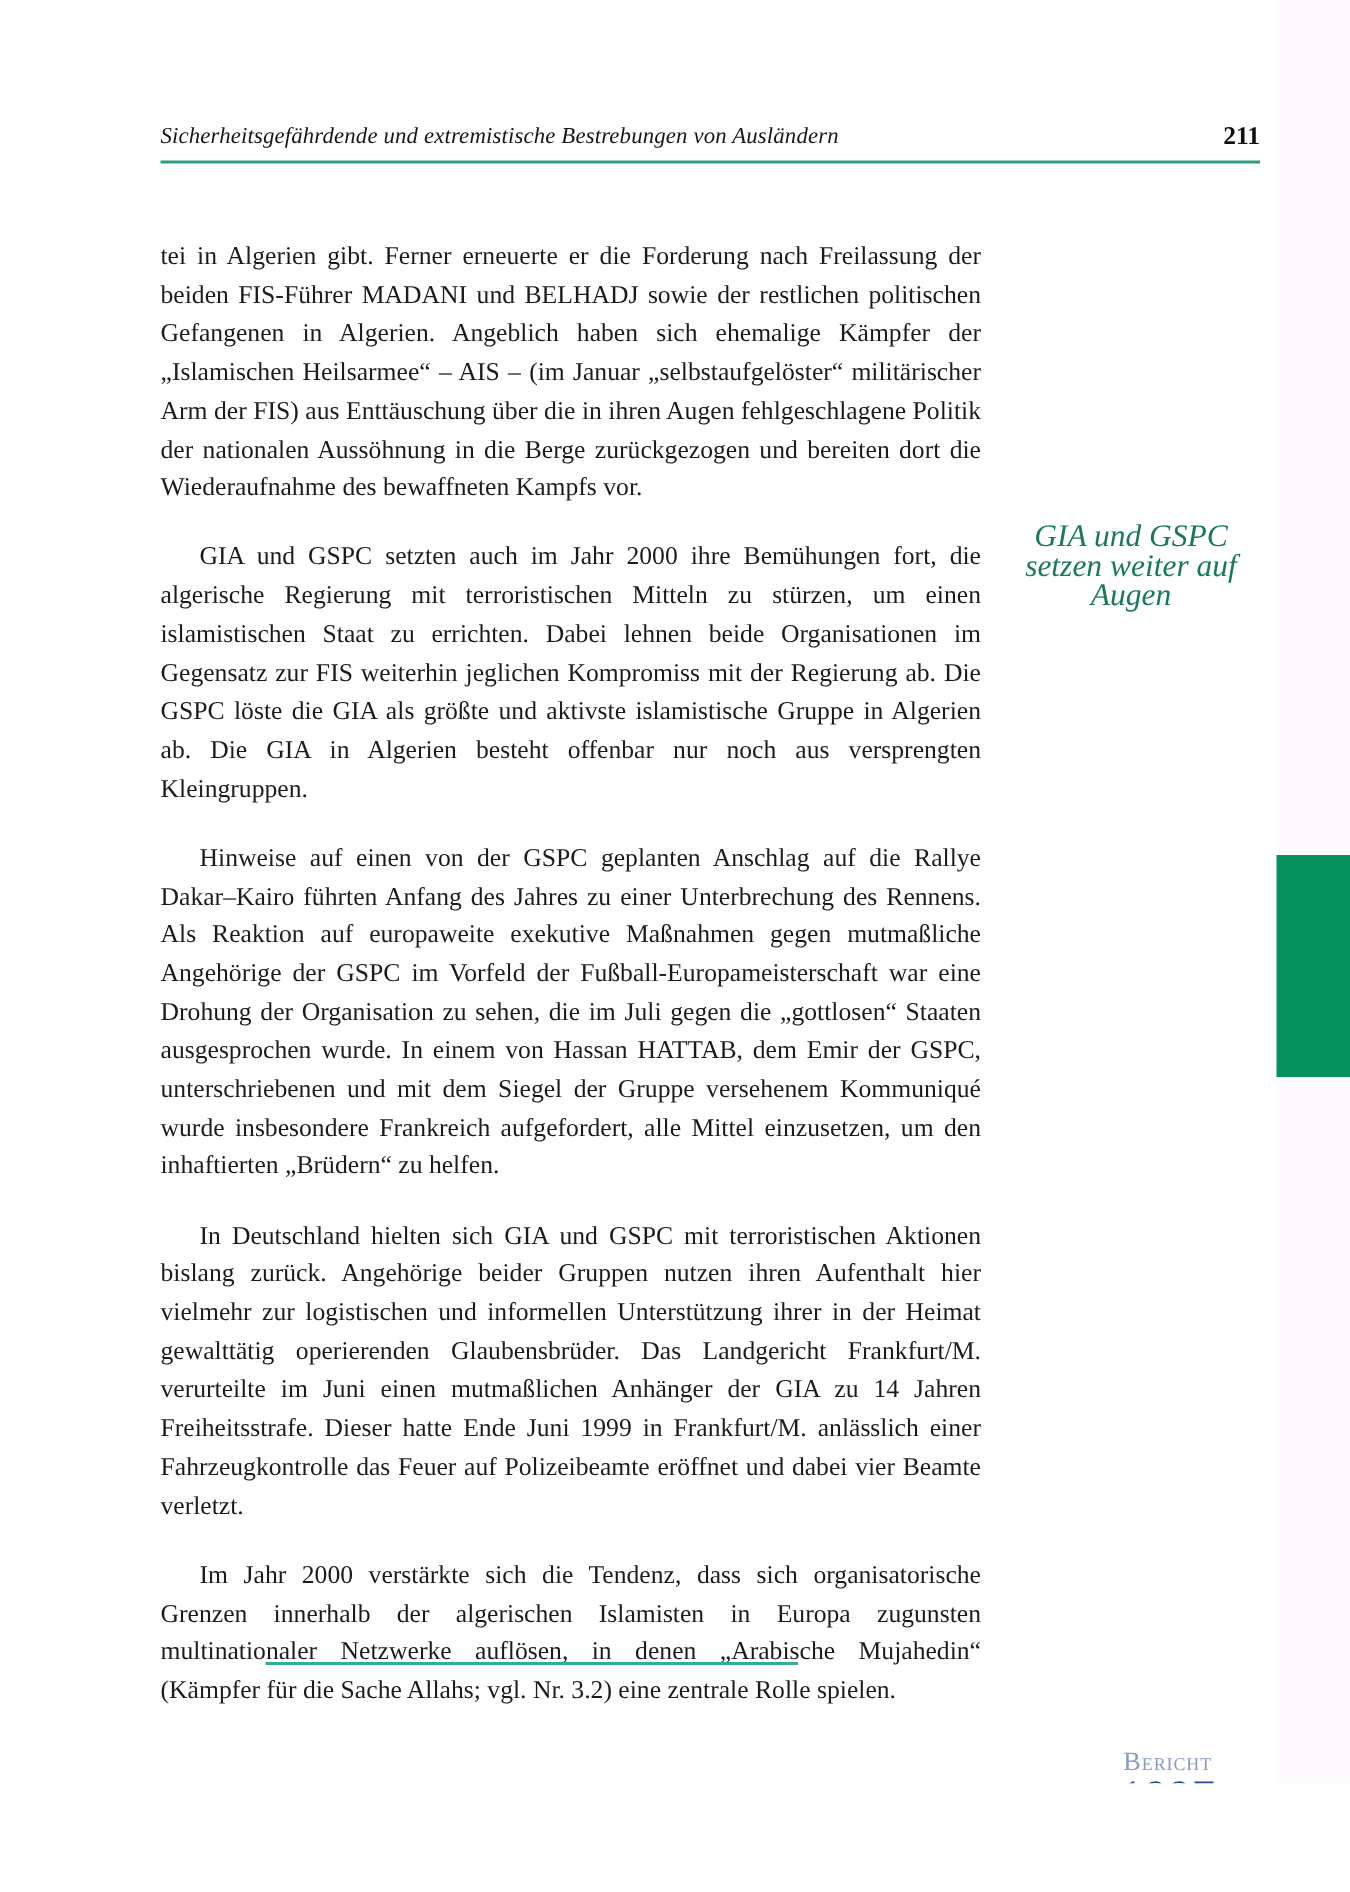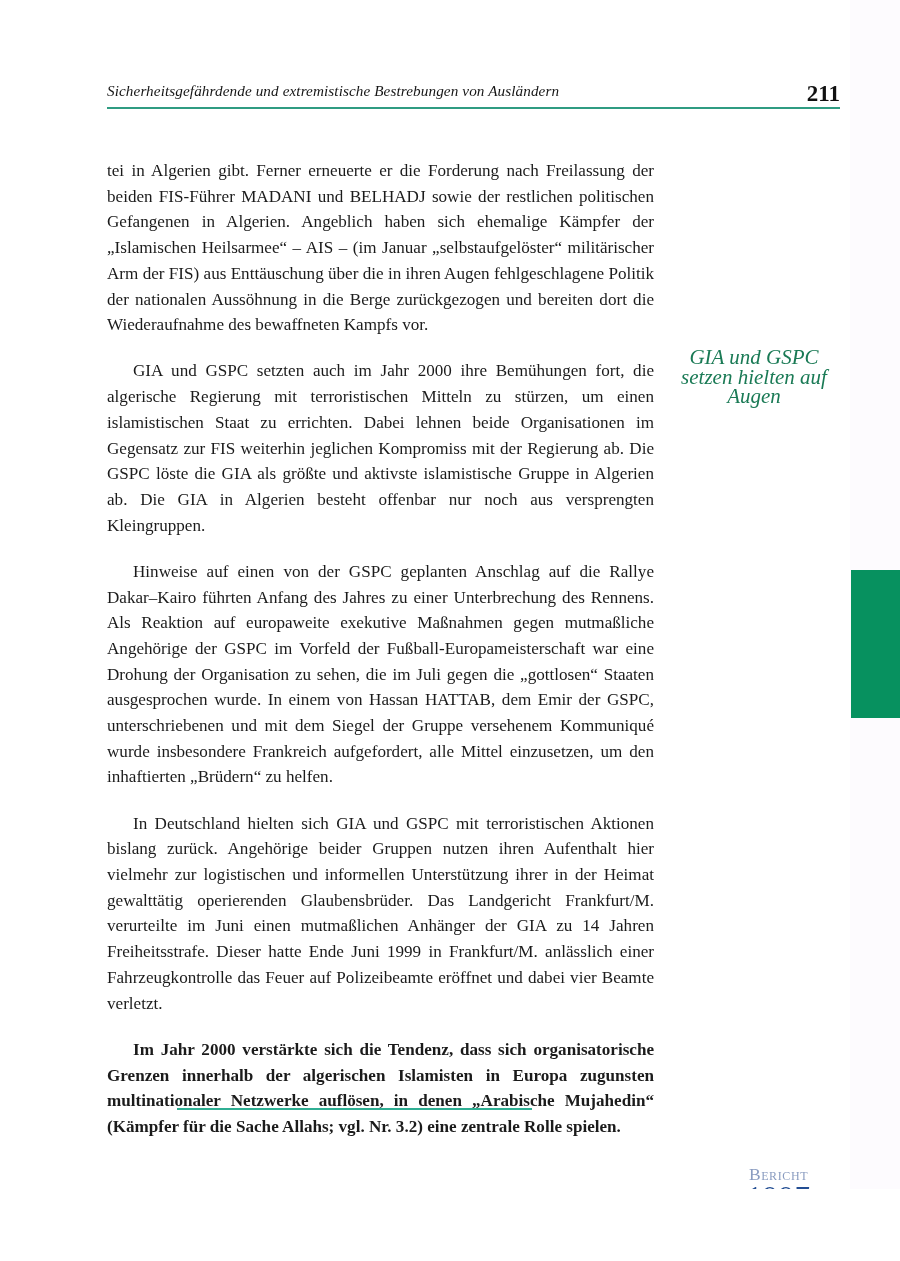--- a/index.html
+++ b/index.html
@@ -45,21 +45,21 @@
     font-size: 15.2px;
     letter-spacing: 0.1px;
     color: #161616;
     white-space: nowrap;
   }
   #header-page-number {
     position: absolute;
     right: 0;
     top: -1px;
     font-weight: bold;
-    font-size: 23px;
+    font-size: 17px;
     color: #111111;
   }
   #header-rule {
     position: absolute;
     left: 107px;
     top: 107px;
     width: 733px;
     height: 1.6px;
     background: #2f9c82;
   }
@@ -79,21 +79,20 @@
     text-indent: 26px;
     color: #1b1b1b;
     hyphens: manual;
   }
   .para.no-indent {
     text-indent: 0;
     margin-top: 20px;
   }
   .para:last-child {
     margin-bottom: 0;
-    font-weight: bold;
   }
 
   
   #margin-note {
     position: absolute;
     left: 668px;
     top: 348px;
     width: 172px;
     text-align: center;
     font-style: italic;
@@ -162,21 +161,21 @@
   <div id="text-column">
     <p class="para no-indent">tei in Algerien gibt. Ferner erneuerte er die Forderung nach Freilassung der beiden FIS-Führer MADANI und BELHADJ sowie der restlichen politischen Gefangenen in Algerien. Angeblich haben sich ehemalige Kämpfer der „Islamischen Heilsarmee“ – AIS – (im Januar „selbstaufgelöster“ militärischer Arm der FIS) aus Enttäuschung über die in ihren Augen fehlgeschlagene Politik der nationalen Aussöhnung in die Berge zurückgezogen und bereiten dort die Wiederaufnahme des bewaffneten Kampfs vor.</p>
     <p class="para">GIA und GSPC setzten auch im Jahr 2000 ihre Bemühungen fort, die algerische Regierung mit terroristischen Mitteln zu stürzen, um einen islamistischen Staat zu errichten. Dabei lehnen beide Organisationen im Gegensatz zur FIS weiterhin jeglichen Kompromiss mit der Regierung ab. Die GSPC löste die GIA als größte und aktivste islamistische Gruppe in Algerien ab. Die GIA in Algerien besteht offenbar nur noch aus versprengten Kleingruppen.</p>
     <p class="para">Hinweise auf einen von der GSPC geplanten Anschlag auf die Rallye Dakar–Kairo führten Anfang des Jahres zu einer Unterbrechung des Rennens. Als Reaktion auf europaweite exekutive Maßnahmen gegen mutmaßliche Angehörige der GSPC im Vorfeld der Fußball-Europameisterschaft war eine Drohung der Organisation zu sehen, die im Juli gegen die „gottlosen“ Staaten ausgesprochen wurde. In einem von Hassan HATTAB, dem Emir der GSPC, unterschriebenen und mit dem Siegel der Gruppe versehenem Kommuniqué wurde insbesondere Frankreich aufgefordert, alle Mittel einzusetzen, um den inhaftierten „Brüdern“ zu helfen.</p>
     <p class="para">In Deutschland hielten sich GIA und GSPC mit terroristischen Aktionen bislang zurück. Angehörige beider Gruppen nutzen ihren Aufenthalt hier vielmehr zur logistischen und informellen Unterstützung ihrer in der Heimat gewalttätig operierenden Glaubensbrüder. Das Landgericht Frankfurt/M. verurteilte im Juni einen mutmaßlichen Anhänger der GIA zu 14 Jahren Freiheitsstrafe. Dieser hatte Ende Juni 1999 in Frankfurt/M. anlässlich einer Fahrzeugkontrolle das Feuer auf Polizeibeamte eröffnet und dabei vier Beamte verletzt.</p>
     <p class="para">Im Jahr 2000 verstärkte sich die Tendenz, dass sich organisatorische Grenzen innerhalb der algerischen Islamisten in Europa zugunsten multinationaler Netzwerke auflösen, in denen „Arabische Mujahedin“ (Kämpfer für die Sache Allahs; vgl. Nr. 3.2) eine zentrale Rolle spielen.</p>
   </div>
 
   <div id="margin-note">
     <div>GIA und GSPC</div>
-    <div>setzen hielten auf</div>
+    <div>setzen weiter auf</div>
     <div>Augen</div>
   </div>
 
   <div id="section-tab"></div>
 
   <div id="footnote-rule"></div>
 
   <div id="report-logo">
     <span id="logo-bericht">Bericht</span>
     <span id="logo-year">1997</span>

